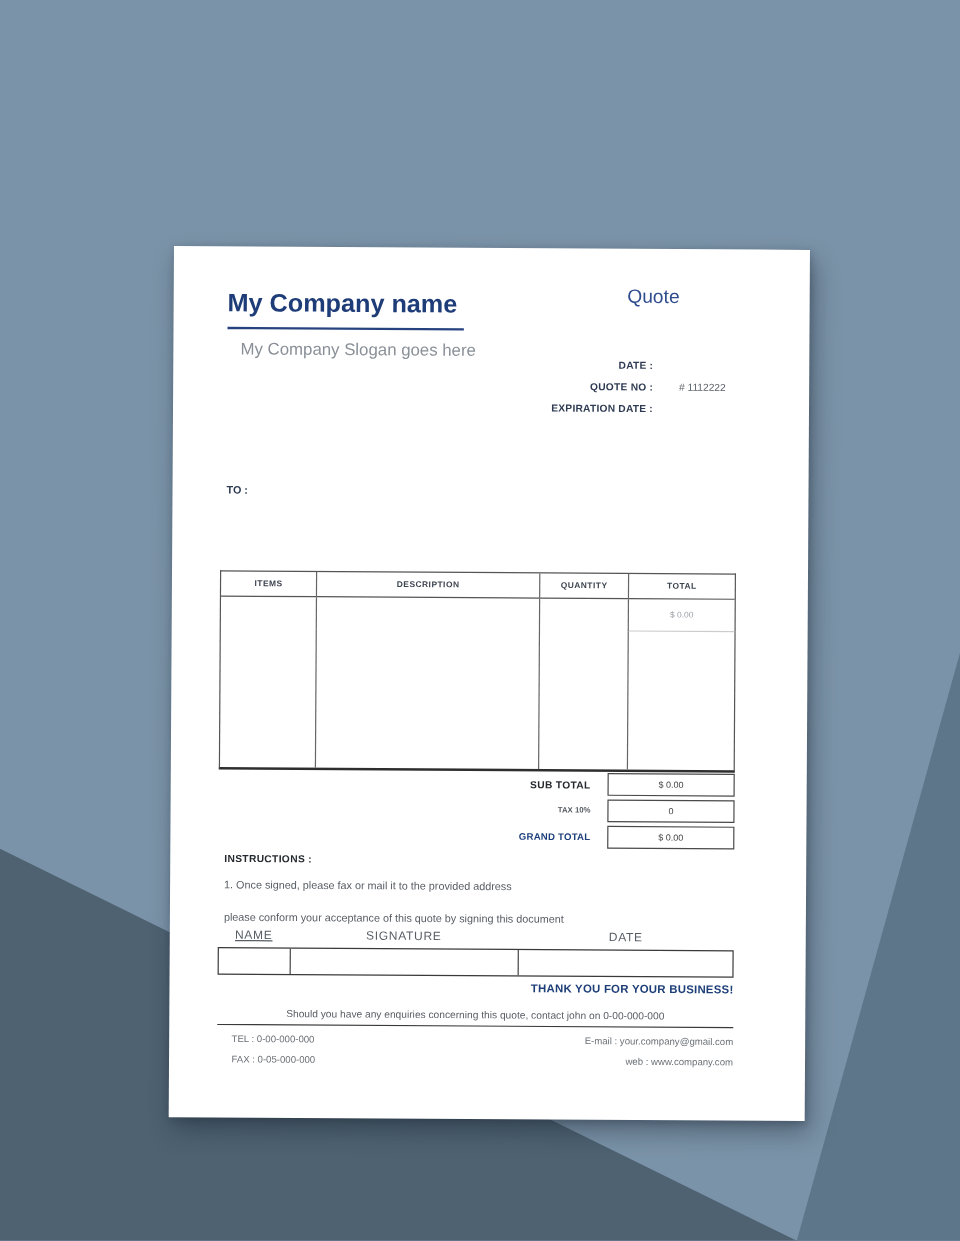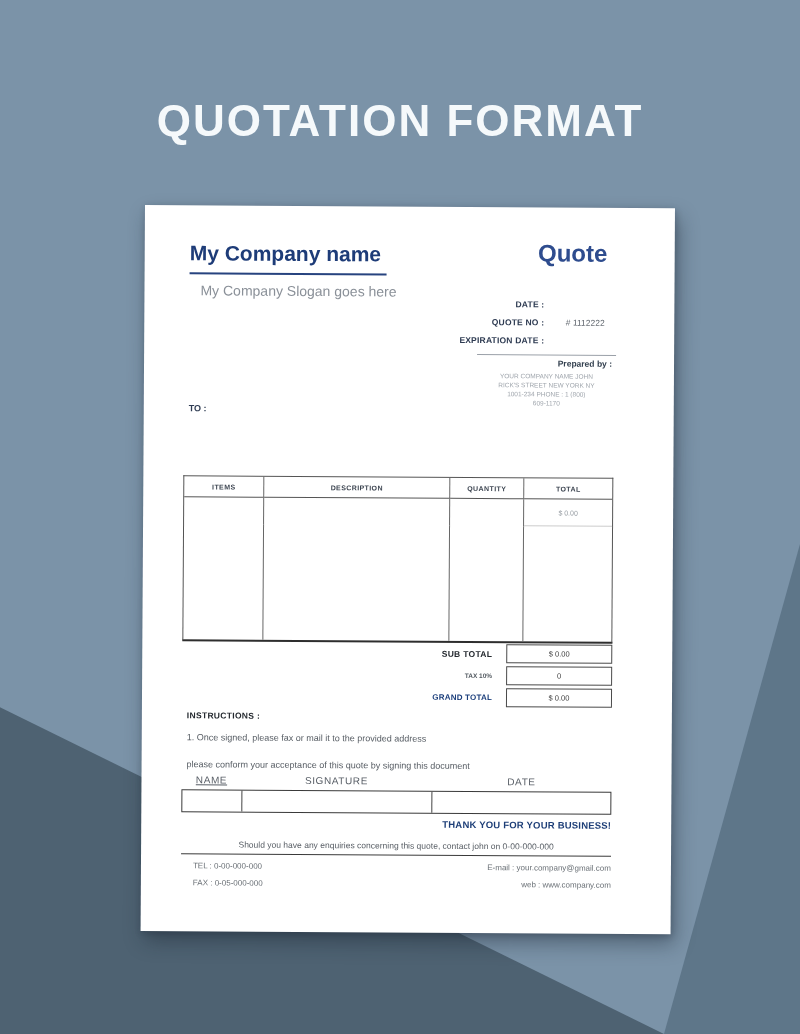--- a/index.html
+++ b/index.html
@@ -16,22 +16,22 @@
   
   .banner{position:absolute;top:96px;left:0;right:0;text-align:center;
     font-size:44px;font-weight:bold;letter-spacing:2px;color:#f5f9fb;}
   
   .paper{position:absolute;left:145px;top:205px;width:530px;height:726px;
     background:#ffffff;transform:rotate(.35deg);transform-origin:top left;
     box-shadow:4px 10px 20px rgba(22,32,46,.4),1px 2px 6px rgba(22,32,46,.25);}
   .paper *{box-sizing:border-box;}
   .company{position:absolute;left:45px;top:36px;font-size:21px;font-weight:bold;
     color:#1e3c78;border-bottom:2px solid #27437f;padding:0 6px 7px 0;}
-  .quote{position:absolute;left:378px;top:32px;width:100px;text-align:center;
-    font-size:24px;font-weight:700;color:#2e4c8e;}
+  .quote{position:absolute;left:378px;top:32px;width:100px;text-align:left;
+    font-size:16px;font-weight:400;color:#2e4c8e;}
   .slogan{position:absolute;left:56px;top:77px;font-size:14px;color:#8a9098;}
   .meta{position:absolute;left:160px;top:88px;width:312px;}
   .mrow{display:flex;height:18px;align-items:center;}
   .mlabel{width:240px;text-align:right;font-size:8.5px;font-weight:bold;
     color:#2e3b52;letter-spacing:.2px;}
   .mvalue{width:72px;text-align:center;padding-left:10px;font-size:8.5px;color:#5a6068;}
   .to-label{position:absolute;left:45px;top:152px;font-size:9px;font-weight:bold;color:#2e3b52;margin-top:46px;}
   .address{position:absolute;left:44px;top:168px;font-size:11.5px;color:#6b7178;line-height:15.5px;}
   .prepared{position:absolute;left:333px;top:147px;width:139px;border-top:1px solid #9aa0a8;padding-top:3px;}
   .prepared-label{text-align:right;padding-right:4px;font-size:8.5px;font-weight:bold;color:#33404f;}
@@ -78,21 +78,20 @@
   .ftr1{position:absolute;left:240px;top:656px;width:230px;text-align:right;font-size:8px;color:#6a7076;}
   .ftr2{position:absolute;left:240px;top:673px;width:230px;text-align:right;font-size:8px;color:#6a7076;}
 </style>
 </head>
 <body>
 
 <div class="stage">
   <div class="shape-right"></div>
   <div class="shape-left"></div>
 
-  <div class="banner">QUOTATION FORMAT</div>
 
   <div class="paper">
 
     <div class="company">My Company name</div>
     <div class="quote">Quote</div>
     <div class="slogan">My Company Slogan goes here</div>
 
     <div class="meta">
       <div class="mrow">
         <div class="mlabel">DATE :</div>
@@ -103,29 +102,20 @@
         <div class="mvalue"># 1112222</div>
       </div>
       <div class="mrow">
         <div class="mlabel">EXPIRATION DATE :</div>
         <div class="mvalue"></div>
       </div>
     </div>
 
     <div class="to-label">TO :</div>
 
-    <div class="prepared">
-      <div class="prepared-label">Prepared by :</div>
-      <div class="prepared-lines">
-        <div>YOUR COMPANY NAME JOHN</div>
-        <div>RICK'S STREET NEW YORK NY</div>
-        <div>1001-234 PHONE : 1 (800)</div>
-        <div>609-1170</div>
-      </div>
-    </div>
 
     <div class="itable">
       <div class="ith">ITEMS</div>
       <div class="ith">DESCRIPTION</div>
       <div class="ith">QUANTITY</div>
       <div class="ith nr">TOTAL</div>
 
       <div class="itc"></div>
       <div class="itc"></div>
       <div class="itc"></div>

